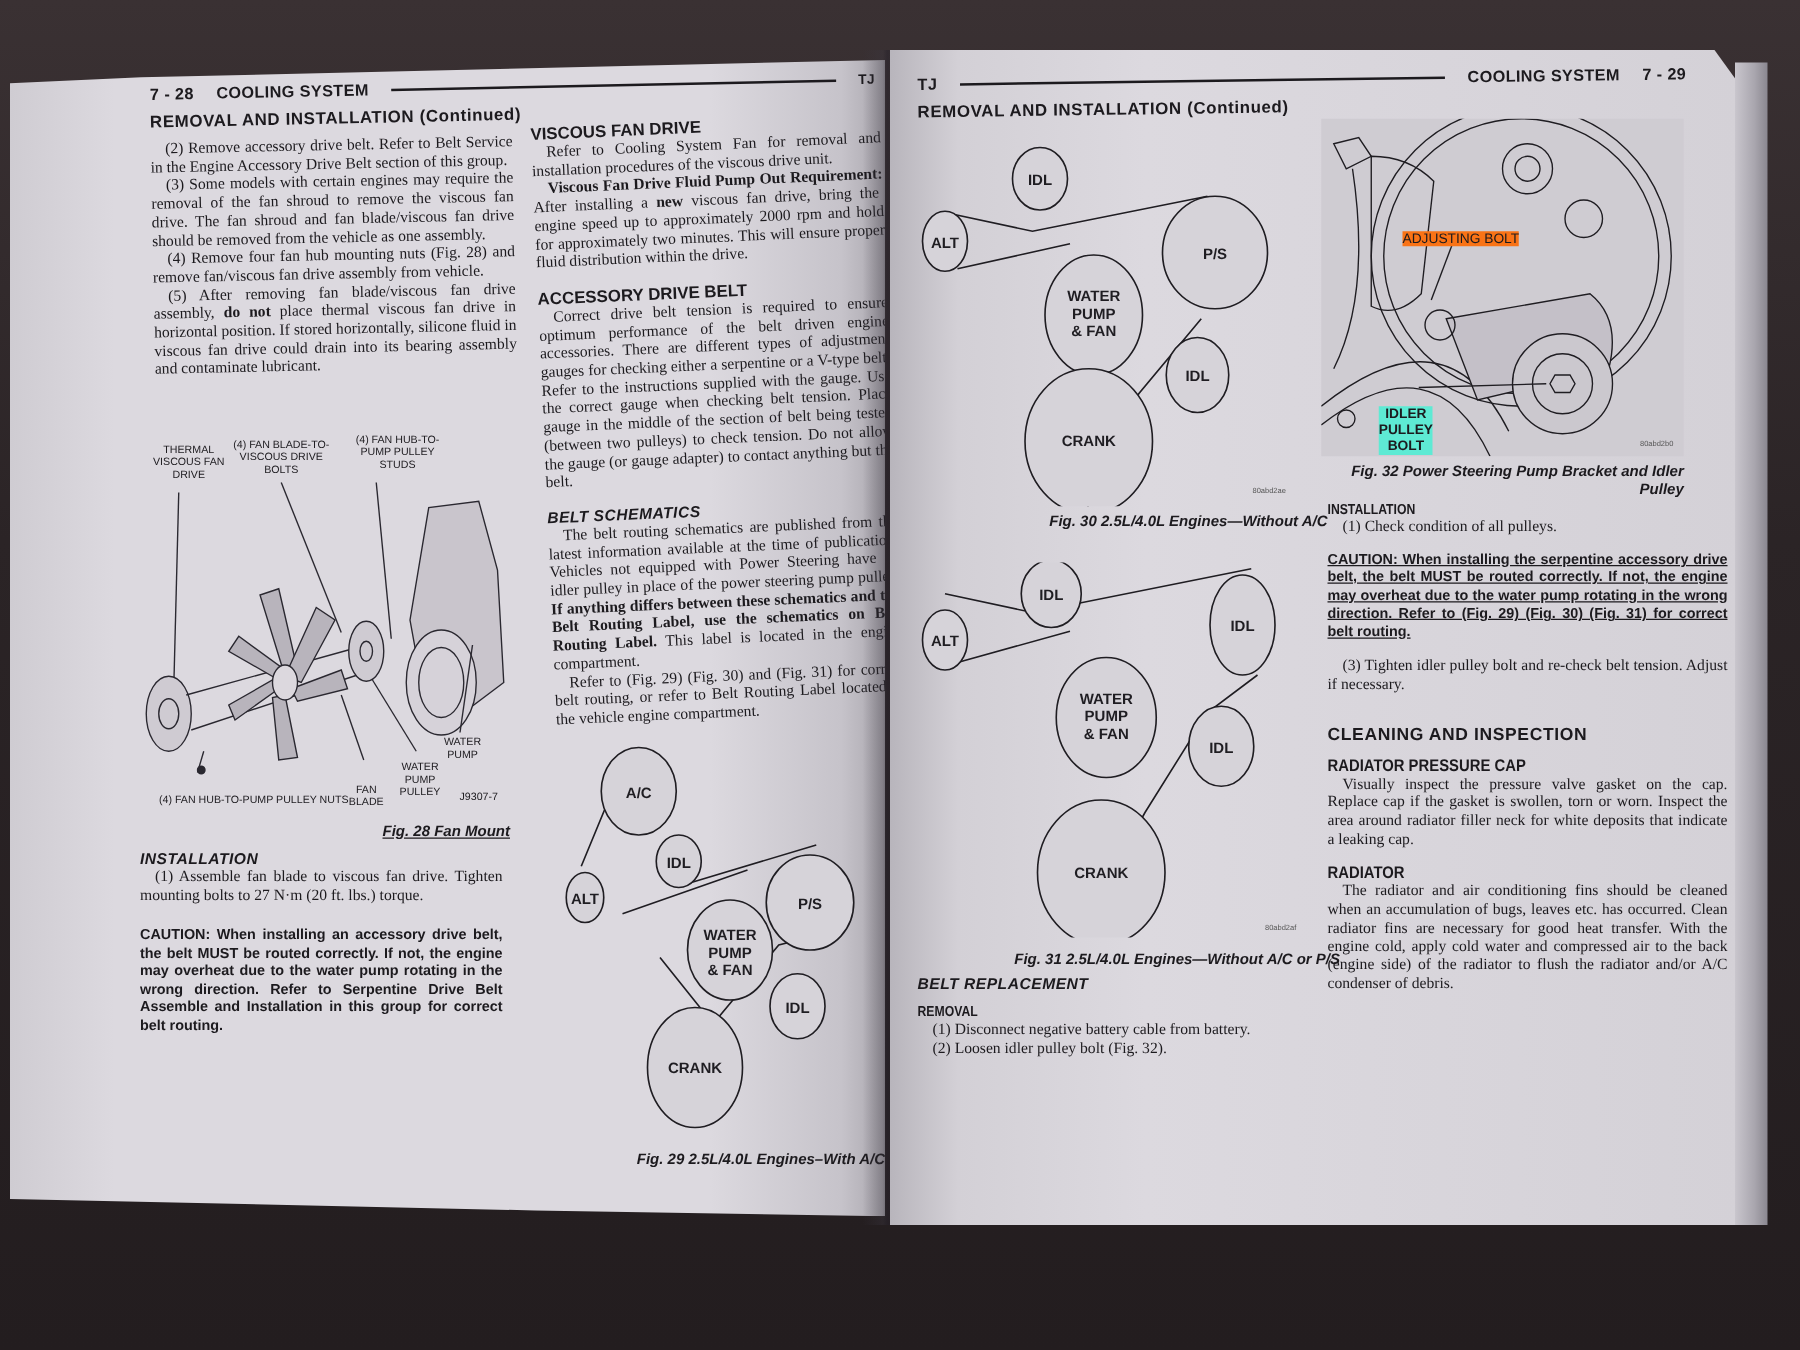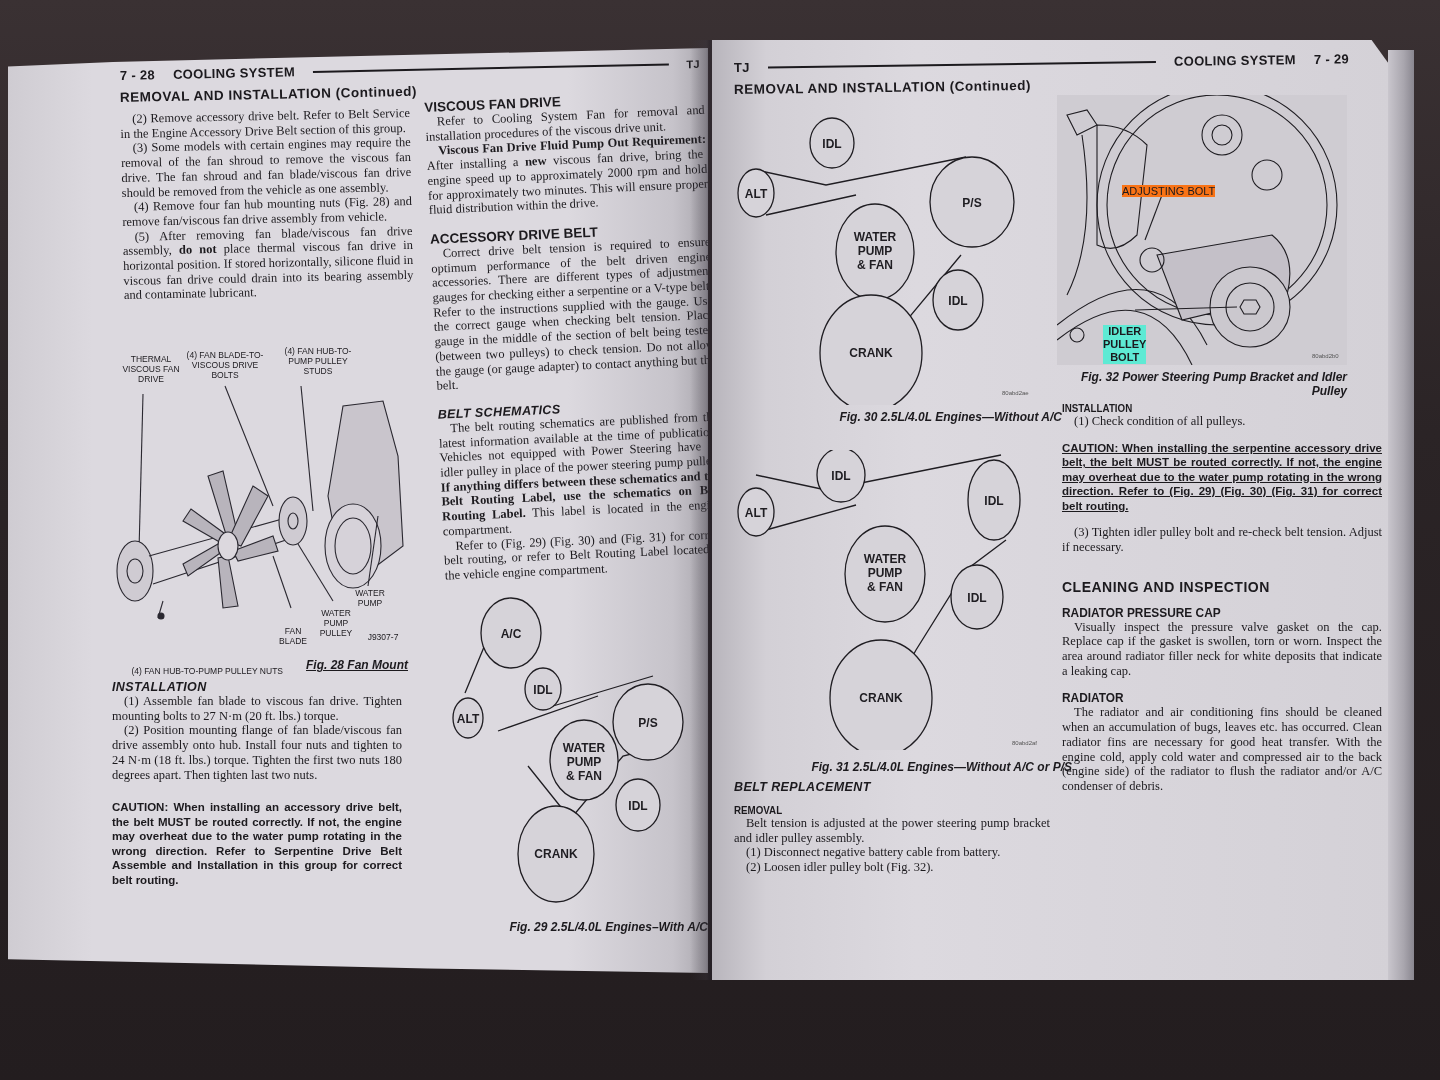--- a/index.html
+++ b/index.html
@@ -82,29 +82,28 @@
           <line x1="50" y1="255" x2="45" y2="272"></line>
           <circle cx="48" cy="270" r="3" fill="#2a2830"></circle>
           <line x1="160" y1="210" x2="178" y2="262"></line>
           <line x1="185" y1="198" x2="220" y2="255"></line>
           <line x1="265" y1="170" x2="255" y2="240"></line>
         </g>
       </svg>
       <div class="abs lbl" style="left:232px;top:242px;width:50px;">WATER PUMP</div>
       <div class="abs lbl" style="left:198px;top:262px;width:50px;">WATER PUMP PULLEY</div>
       <div class="abs lbl" style="left:160px;top:280px;width:40px;">FAN BLADE</div>
-      <div class="abs lbl" style="left:10px;top:288px;width:160px;text-align:right;margin-top:32px;">(4) FAN HUB-TO-PUMP PULLEY NUTS</div>
+      <div class="abs lbl" style="left:10px;top:288px;width:160px;text-align:center;">(4) FAN HUB-TO-PUMP PULLEY NUTS</div>
       <div class="abs lbl" style="left:245px;top:286px;width:50px;">J9307-7</div>
     </div>
     <div class="abs cap" style="left:110px;top:610px;width:290px;text-decoration:underline;">Fig. 28 Fan Mount</div>
 
     <div class="abs" style="left:104px;top:632px;width:290px;">
       <div class="subi">INSTALLATION</div>
       <p class="ind">(1) Assemble fan blade to viscous fan drive. Tighten mounting bolts to 27 N·m (20 ft. lbs.) torque.</p>
-      <p class="ind">(2) Position mounting flange of fan blade/viscous fan drive assembly onto hub. Install four nuts and tighten to 24 N·m (18 ft. lbs.) torque. Tighten the first two nuts 180 degrees apart. Then tighten last two nuts.</p>
       <div class="caution" style="margin-top:18px;">CAUTION:  When installing an accessory drive belt, the belt MUST be routed correctly. If not, the engine may overheat due to the water pump rotating in the wrong direction. Refer to Serpentine Drive Belt Assemble and Installation in this group for correct belt routing.</div>
     </div>
 
     <div class="abs" style="left:416px;top:52px;width:280px;transform:rotate(-2.5deg);transform-origin:left top;">
       <div class="sub">VISCOUS FAN DRIVE</div>
       <p class="ind">Refer to Cooling System Fan for removal and installation procedures of the viscous drive unit.</p>
       <p class="ind"><b>Viscous Fan Drive Fluid Pump Out Requirement:</b><span> After installing a </span><b>new</b><span> viscous fan drive, bring the engine speed up to approximately 2000 rpm and hold for approximately two minutes. This will ensure proper fluid distribution within the drive.</span></p>
       <div class="sub" style="margin-top:14px;">ACCESSORY DRIVE BELT</div>
       <p class="ind">Correct drive belt tension is required to ensure optimum performance of the belt driven engine accessories. There are different types of adjustment gauges for checking either a serpentine or a V-type belt. Refer to the instructions supplied with the gauge. Use the correct gauge when checking belt tension. Place gauge in the middle of the section of belt being tested (between two pulleys) to check tension. Do not allow the gauge (or gauge adapter) to contact anything but the belt.</p>
       <div class="subi" style="margin-top:14px;">BELT SCHEMATICS</div>
@@ -193,21 +192,20 @@
         <text x="241" y="152">IDL</text>
         <text x="145" y="252">CRANK</text>
       </g>
     </svg>
     <div class="abs code" style="left:300px;top:700px;">80abd2af</div>
     <div class="abs cap" style="left:30px;top:720px;width:330px;">Fig. 31 2.5L/4.0L Engines—Without A/C or P/S</div>
 
     <div class="abs" style="left:22px;top:740px;width:316px;">
       <div class="subi">BELT REPLACEMENT</div>
       <div class="subsm" style="margin-top:10px;">REMOVAL</div>
-      <p class="ind">Belt tension is adjusted at the power steering pump bracket and idler pulley assembly.</p>
       <p class="ind">(1) Disconnect negative battery cable from battery.</p>
       <p class="ind">(2) Loosen idler pulley bolt (Fig. 32).</p>
     </div>
 
     <div class="abs" style="left:345px;top:55px;width:290px;height:270px;background:#cfccd2;">
       <svg class="abs" style="left:0;top:0" width="290" height="270" viewBox="0 0 290 270">
         <g fill="none" stroke="#1f1d22" stroke-width="1.1">
           <path d="M10 20 L30 15 L40 30 L20 40Z"></path>
           <path d="M25 40 Q40 140 10 200"></path>
           <path d="M40 30 Q70 30 90 50 L80 140 Q60 160 40 150Z"></path>

